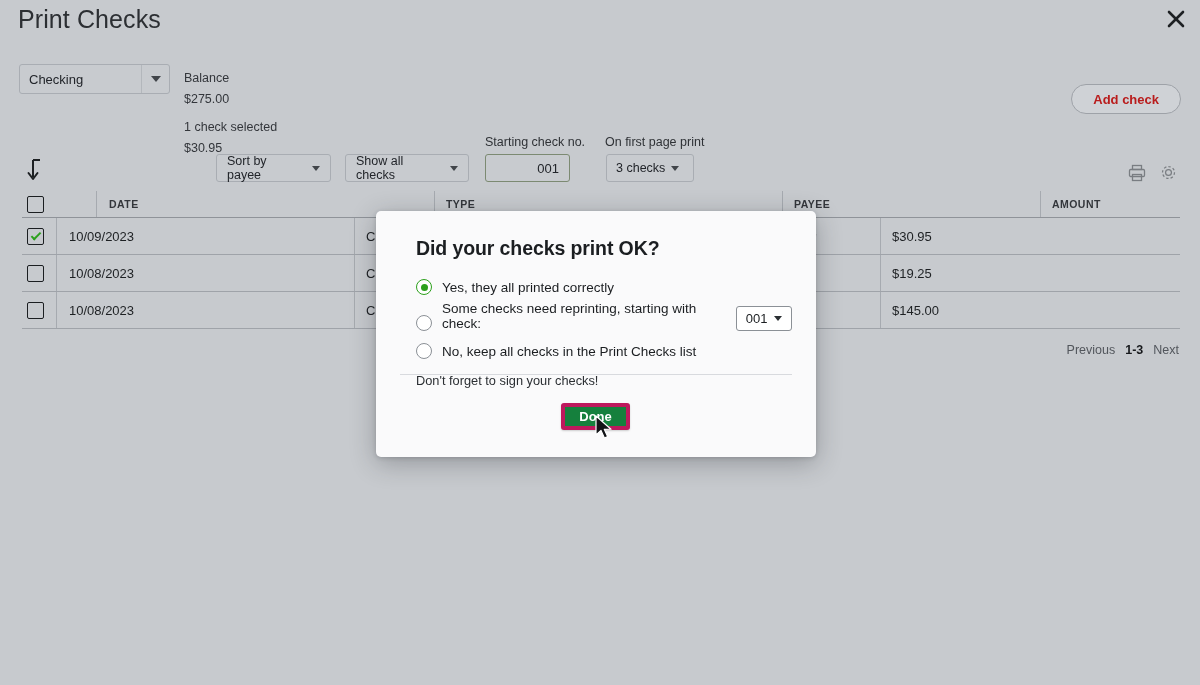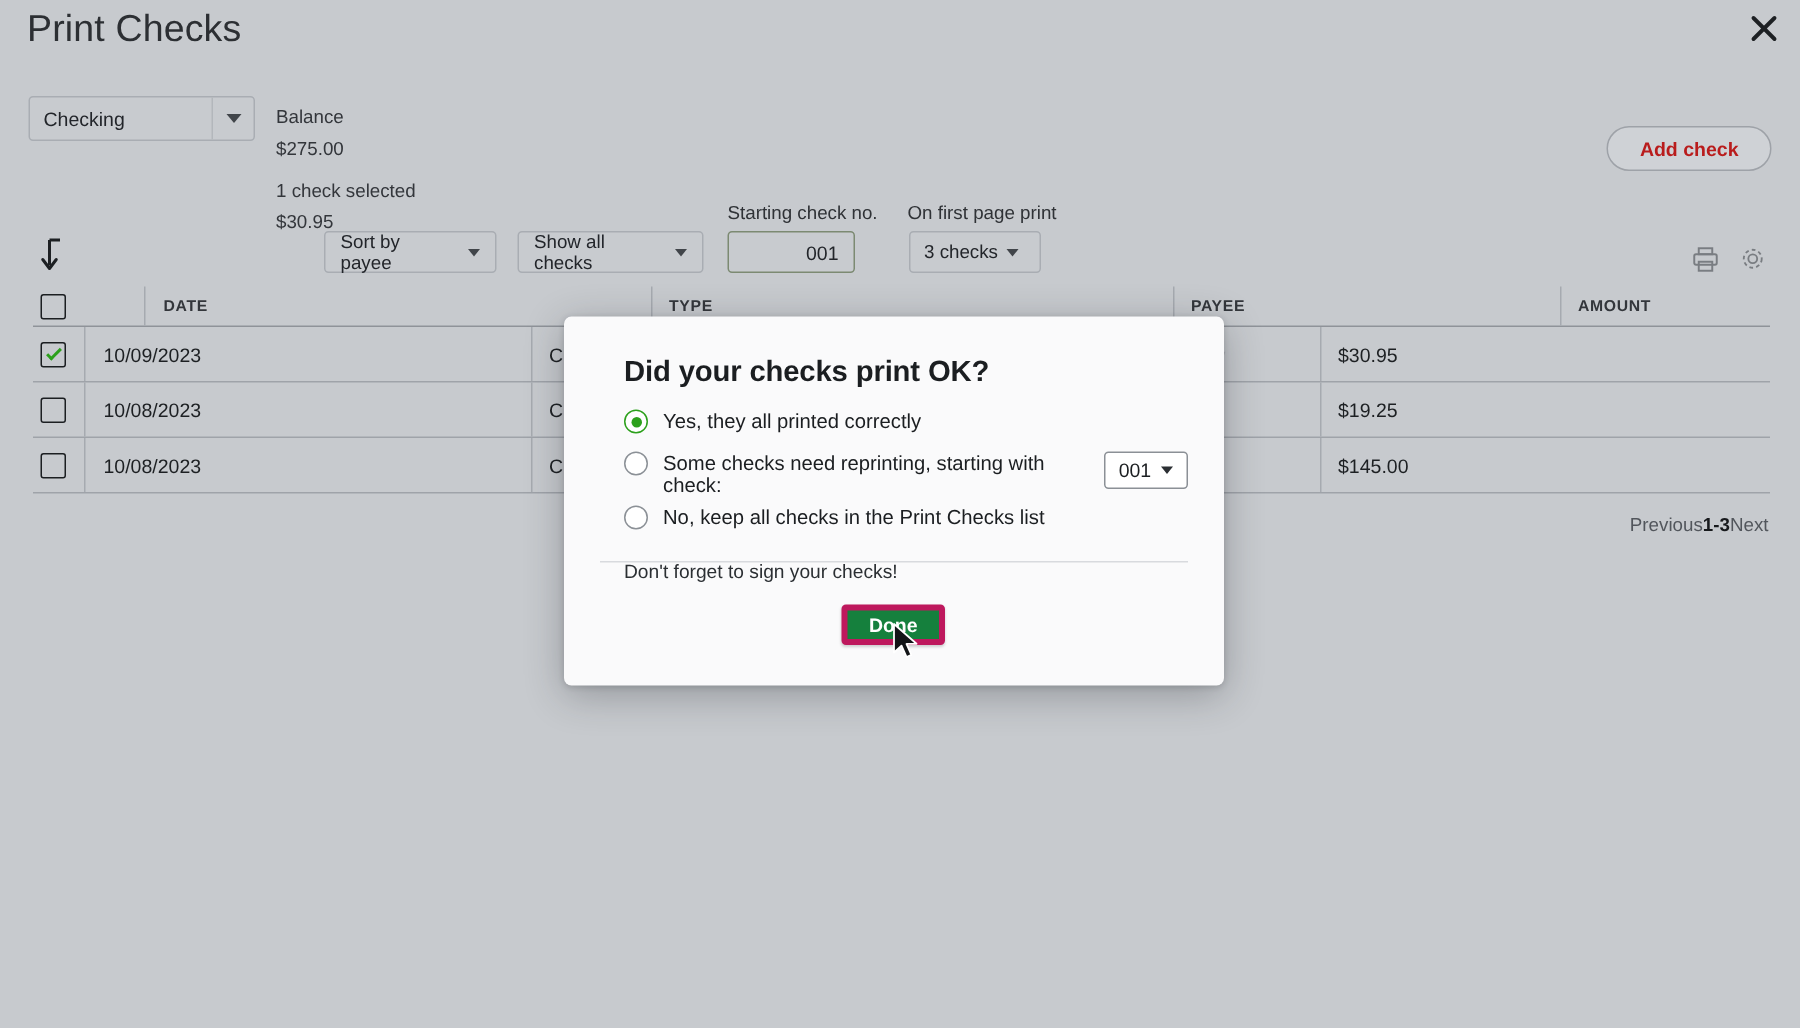--- a/index.html
+++ b/index.html
@@ -172,21 +172,21 @@
   .cbx .tick {
     width: 10px; height: 5px;
     border-left: 2.2px solid #2ca01c;
     border-bottom: 2.2px solid #2ca01c;
     transform: rotate(-45deg) translate(1px,-1px);
   }
 
   .pager {
     position: absolute; right: 21px; top: 343px;
     font-size: 12.5px; color: #52565c;
-    display: flex; align-items: flex-start;
+    display: flex; gap: 10px; align-items: flex-start;
   }
   .pager .cur { color: #17191c; font-weight: 700; }
   .pager .lnk { cursor: pointer; }
 
   
   .modal-scrim {
     position: absolute; inset: 0;
     background: rgba(255,255,255,0.0);
     pointer-events: none;
   }
@@ -197,21 +197,21 @@
     border-radius: 5px;
     box-shadow: 0 6px 26px rgba(30,34,40,.30), 0 1px 4px rgba(30,34,40,.18);
     padding: 26px 24px 0 40px;
   }
   .modal h2 {
     font-size: 19.5px; font-weight: 700; color: #1b1e21;
     letter-spacing: -0.1px;
     margin-bottom: 13px;
   }
   .radio-row {
-    display: flex; align-items: flex-start;
+    display: flex; align-items: flex-end;
     margin-bottom: 6px;
     min-height: 22px;
   }
   .radio {
     width: 16px; height: 16px;
     border: 1.8px solid #8b9096;
     border-radius: 50%;
     background: #fff;
     display: flex; align-items: center; justify-content: center;
     margin-right: 10px;

